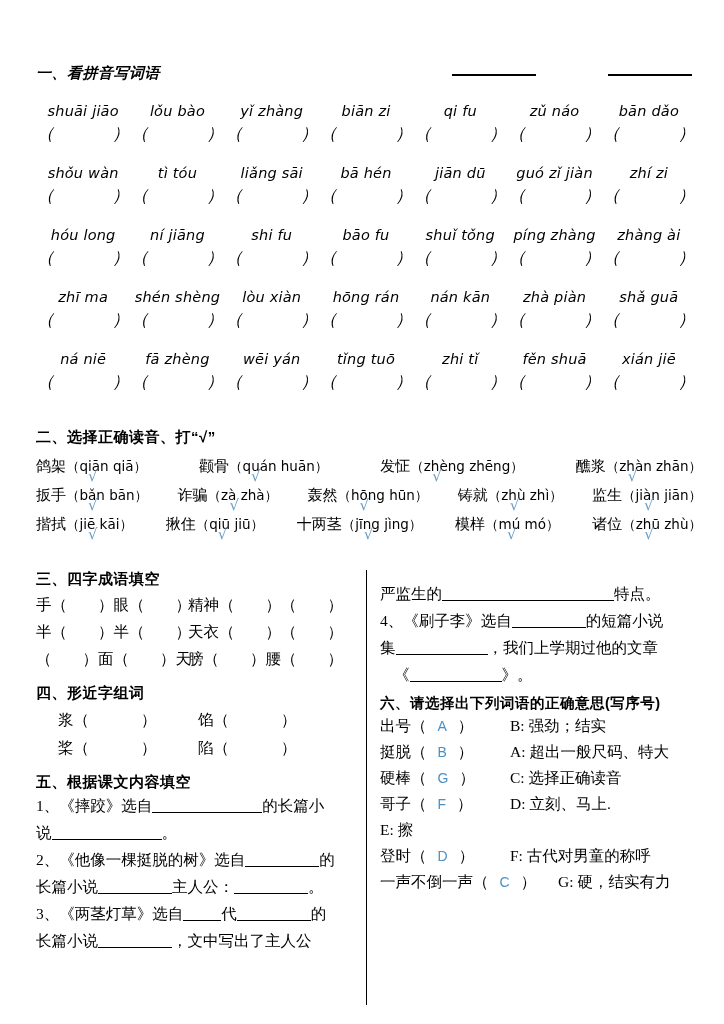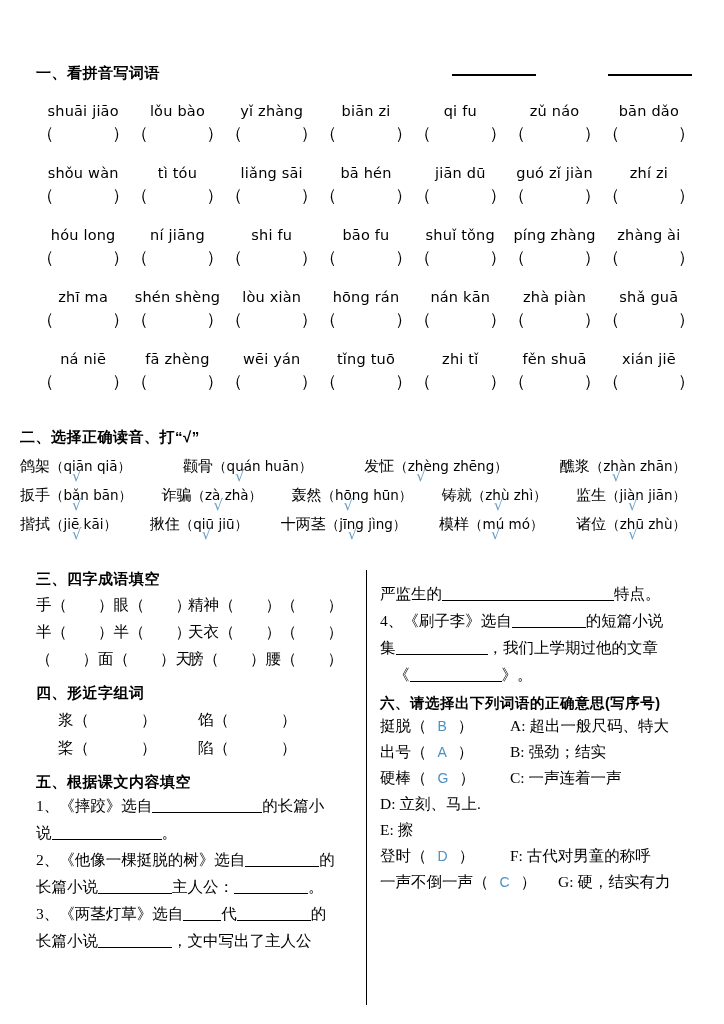--- a/index.html
+++ b/index.html
@@ -44,20 +44,21 @@
     border-bottom: 2.5px solid #000;
     height: 0;
   }
 
   
   #sec1 {
     position: absolute;
     top: 64px;
     left: 36px;
     width: 660px;
+    font-style: italic;
   }
   .pinyin-block { margin-top: 20px; }
   .pinyin-row {
     display: flex;
     font-family: "DejaVu Sans", sans-serif;
     font-size: 14.5px;
     letter-spacing: 0.2px;
     white-space: nowrap;
   }
   .pinyin-row .cell {
@@ -75,21 +76,21 @@
     flex: 1 1 0;
     display: flex;
     justify-content: space-between;
     padding: 0 1px;
   }
 
   
   #sec2 {
     position: absolute;
     top: 428px;
-    left: 20px;
+    left: 36px;
     width: 668px;
   }
   .rd-row {
     display: flex;
     align-items: flex-end;
     justify-content: space-between;
     margin-top: 10px;
     white-space: nowrap;
   }
   .rd-item {
@@ -508,32 +509,33 @@
     <div class="fill-line">
       <span>集</span><span class="ul u-lg"></span><span>，我们上学期过他的文章</span>
     </div>
     <div class="fill-line" style="padding-left:14px">
       <span>《</span><span class="ul u-lg"></span><span>》。</span>
     </div>
 
     <div class="sec-title mt14" style="font-size:14.5px">六、请选择出下列词语的正确意思(写序号)</div>
     <div id="s6-rows">
         <div class="match-row">
+          <span class="match-left"><span>出号</span><span>（</span><span class="ans">A</span><span>）</span></span>
+          <span class="match-right"><span>B:</span> <span>强劲；结实</span></span>
+        </div>
+        <div class="match-row">
           <span class="match-left"><span>挺脱</span><span>（</span><span class="ans">B</span><span>）</span></span>
           <span class="match-right"><span>A:</span> <span>超出一般尺码、特大</span></span>
         </div>
         <div class="match-row">
-          <span class="match-left"><span>出号</span><span>（</span><span class="ans">A</span><span>）</span></span>
-          <span class="match-right"><span>B:</span> <span>强劲；结实</span></span>
-        </div>
-        <div class="match-row">
           <span class="match-left"><span>硬棒</span><span>（</span><span class="ans">G</span><span>）</span></span>
-          <span class="match-right"><span>C:</span> <span>一声连着一声</span></span>
-        </div>
-        <div class="match-row">
+          <span class="match-right"><span>C:</span> <span>选择正确读音</span></span>
+        </div>
+        <div class="match-row">
+          <span class="match-left"><span>哥子</span><span>（</span><span class="ans">F</span><span>）</span></span>
           <span class="match-right"><span>D:</span> <span>立刻、马上.</span></span>
         </div>
         <div class="match-row">
           <span class="match-right"><span>E:</span> <span>擦</span></span>
         </div>
         <div class="match-row">
           <span class="match-left"><span>登时</span><span>（</span><span class="ans">D</span><span>）</span></span>
           <span class="match-right"><span>F:</span> <span>古代对男童的称呼</span></span>
         </div>
         <div class="match-row">

